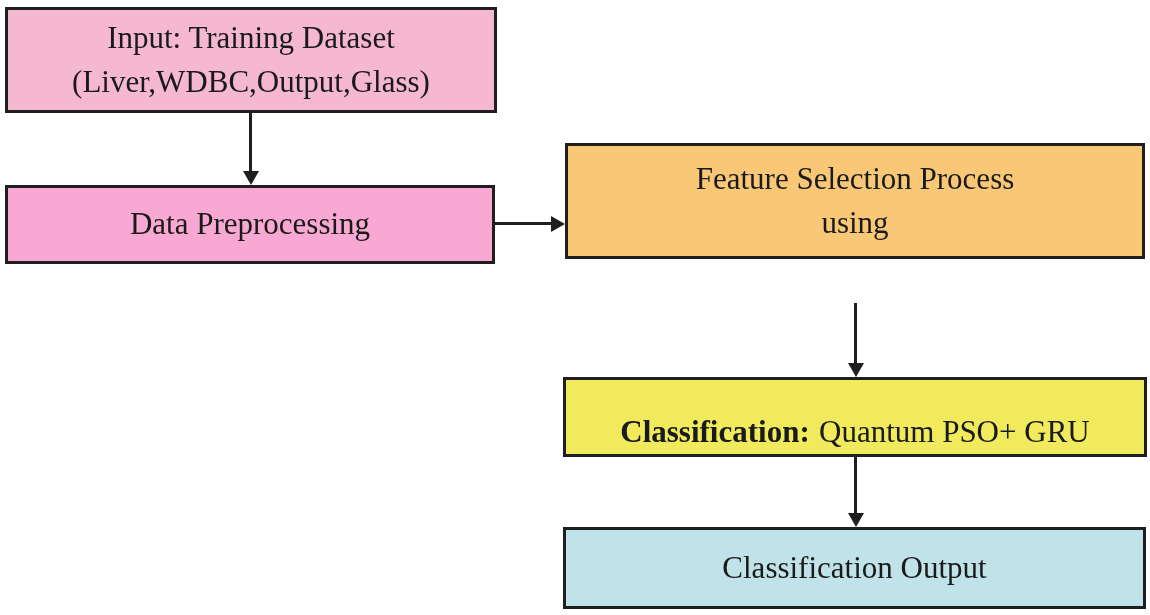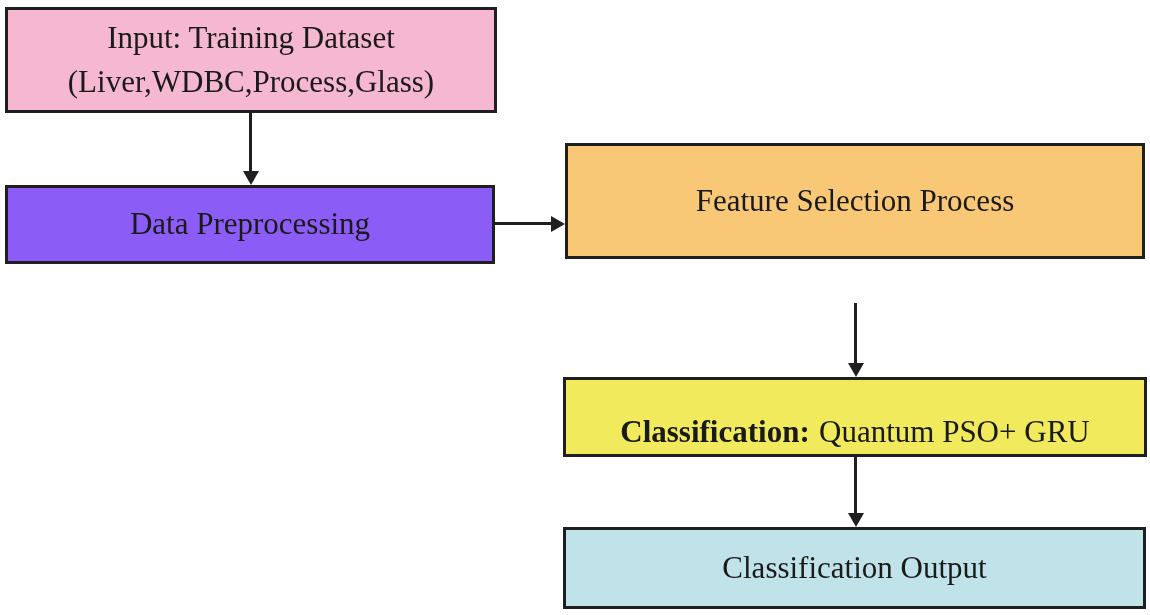--- a/index.html
+++ b/index.html
@@ -36,29 +36,30 @@
   #arrow-feature-classification   { left:847px; top:303px; height:74px; }
   #arrow-classification-output    { left:847px; top:457px; height:70px; }
 </style>
 </head>
 <body>
 
 <div class="canvas">
 
   <div class="node" id="node-input" style="background-color: rgb(246, 183, 208);">
     <span class="line">Input: Training Dataset</span>
-    <span class="line">(Liver,WDBC,Process,Glass)</span>
+    <span class="line">(Liver,WDBC,Output,Glass)</span>
   </div>
 
-  <div class="node" id="node-preprocessing" style="background-color: #8b5cf6;">
+  <div class="node" id="node-preprocessing" style="background-color: #f9a8d4;">
     <span class="line">Data Preprocessing</span>
   </div>
 
   <div class="node" id="node-feature-selection" style="background-color: rgb(249, 200, 118);">
     <span class="line">Feature Selection Process</span>
+    <span class="line">using</span>
   </div>
 
   <div class="node" id="node-classification" style="background-color: rgb(240, 234, 92);">
     <span class="line">
       <span class="bold-lead">Classification:</span><span>Quantum PSO+ GRU</span>
     </span>
   </div>
 
   <div class="node" id="node-output" style="background-color: rgb(192, 227, 234); text-align: center;">
     <span class="line">Classification Output</span>

